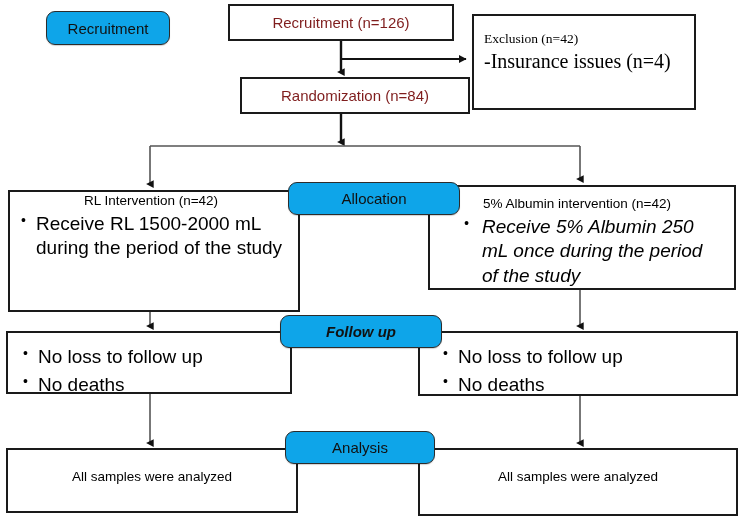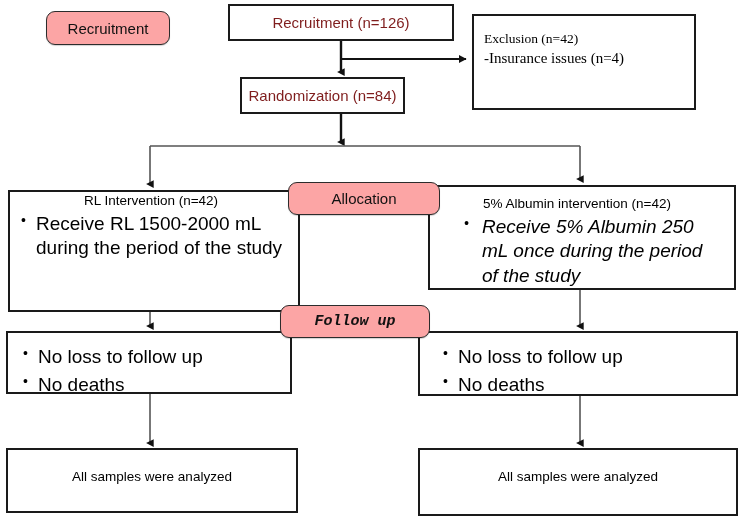--- a/index.html
+++ b/index.html
@@ -19,21 +19,21 @@
   ul.bullets{margin:2px 0 0 0;padding:0;list-style:none;}
   ul.bullets li{position:relative;padding-left:22px;font-size:19px;
                 line-height:1.3;margin-bottom:3px;}
   ul.bullets li:before{content:"\2022";position:absolute;left:7px;top:-1px;
                        font-size:14px;line-height:1.3;}
 
   ul.bullets.indent li{padding-left:46px;font-style:italic;}
   ul.bullets.indent li:before{left:28px;}
 
   .badge{position:absolute;box-sizing:border-box;
-         background:#fca5a5;border:1.6px solid #2c2c2c;border-radius:9px;
+         background:#0ea5e9;border:1.6px solid #2c2c2c;border-radius:9px;
          display:flex;align-items:center;justify-content:center;
          font-size:15px;color:#111;z-index:5;
          box-shadow:0 1px 1px rgba(0,0,0,.18);}
   .badge.italic{font-style:italic;font-weight:bold;}
 
   .serif{font-family:"Liberation Serif","DejaVu Serif",serif;}
   .serifbox{font-size:13.5px;line-height:1.34;}
   .serifbox div{white-space:nowrap;}
 </style>
 </head>
@@ -64,42 +64,45 @@
     <line x1="580" y1="290" x2="580" y2="326" stroke="#555" stroke-width="1.6" marker-end="url(#ah)"></line>
 
     <line x1="150" y1="394" x2="150" y2="443" stroke="#555" stroke-width="1.6" marker-end="url(#ah)"></line>
     <line x1="580" y1="396" x2="580" y2="443" stroke="#555" stroke-width="1.6" marker-end="url(#ah)"></line>
   </svg>
 
   <div class="badge" style="left:46px;top:11px;width:124px;height:34px;">
     <span>Recruitment</span>
   </div>
 
-  <div class="badge" style="left:288px;top:182px;width:152px;height:33px;">
+  <div class="badge" style="left:288px;top:182px;width:172px;height:33px;">
     <span>Allocation</span>
   </div>
 
-  <div class="badge italic" style="left:280px;top:305px;width:150px;height:33px;font-family:Liberation Mono, monospace;">
+  <div class="badge italic" style="left:280px;top:315px;width:162px;height:33px;">
     <span>Follow up</span>
   </div>
 
+  <div class="badge" style="left:285px;top:431px;width:150px;height:33px;">
+    <span>Analysis</span>
+  </div>
 
   <div class="box" style="left:228px;top:4px;width:226px;height:37px;
               display:flex;align-items:center;justify-content:center;">
     <span class="boxtext" style="font-size:15px;">Recruitment (n=126)</span>
   </div>
 
-  <div class="box" style="left:240px;top:77px;width:165px;height:37px;
+  <div class="box" style="left:240px;top:77px;width:230px;height:37px;
               display:flex;align-items:center;justify-content:center;">
     <span class="boxtext" style="font-size:15px;">Randomization  (n=84)</span>
   </div>
 
   <div class="box serif serifbox" style="left:472px;top:14px;width:224px;height:96px;padding:14px 0 0 10px;">
     <div>Exclusion (n=42)</div>
-    <div style="font-size:15px;">-Insurance issues (n=4)</div>
+    <div style="font-size:20px;">-Insurance issues (n=4)</div>
   </div>
 
   <div class="box" style="left:8px;top:190px;width:292px;height:122px;padding:0 10px 0 4px;">
     <span class="titleline">RL Intervention (n=42)</span>
     <ul class="bullets">
       <li>Receive RL 1500-2000 mL during the period of the study</li>
     </ul>
   </div>
 
   <div class="box" style="left:428px;top:185px;width:308px;height:105px;padding:8px 16px 4px 6px;">

